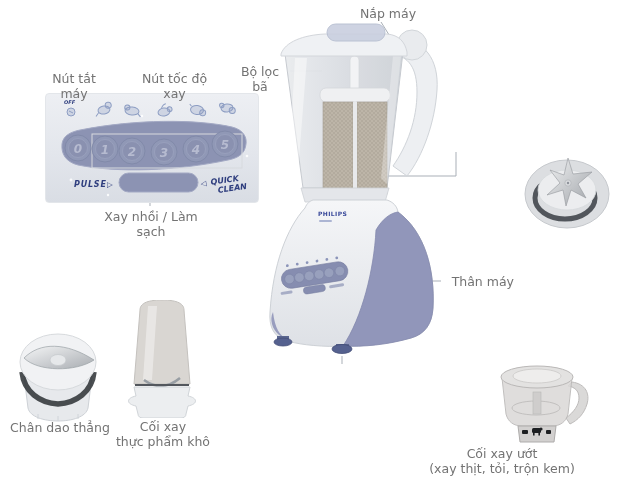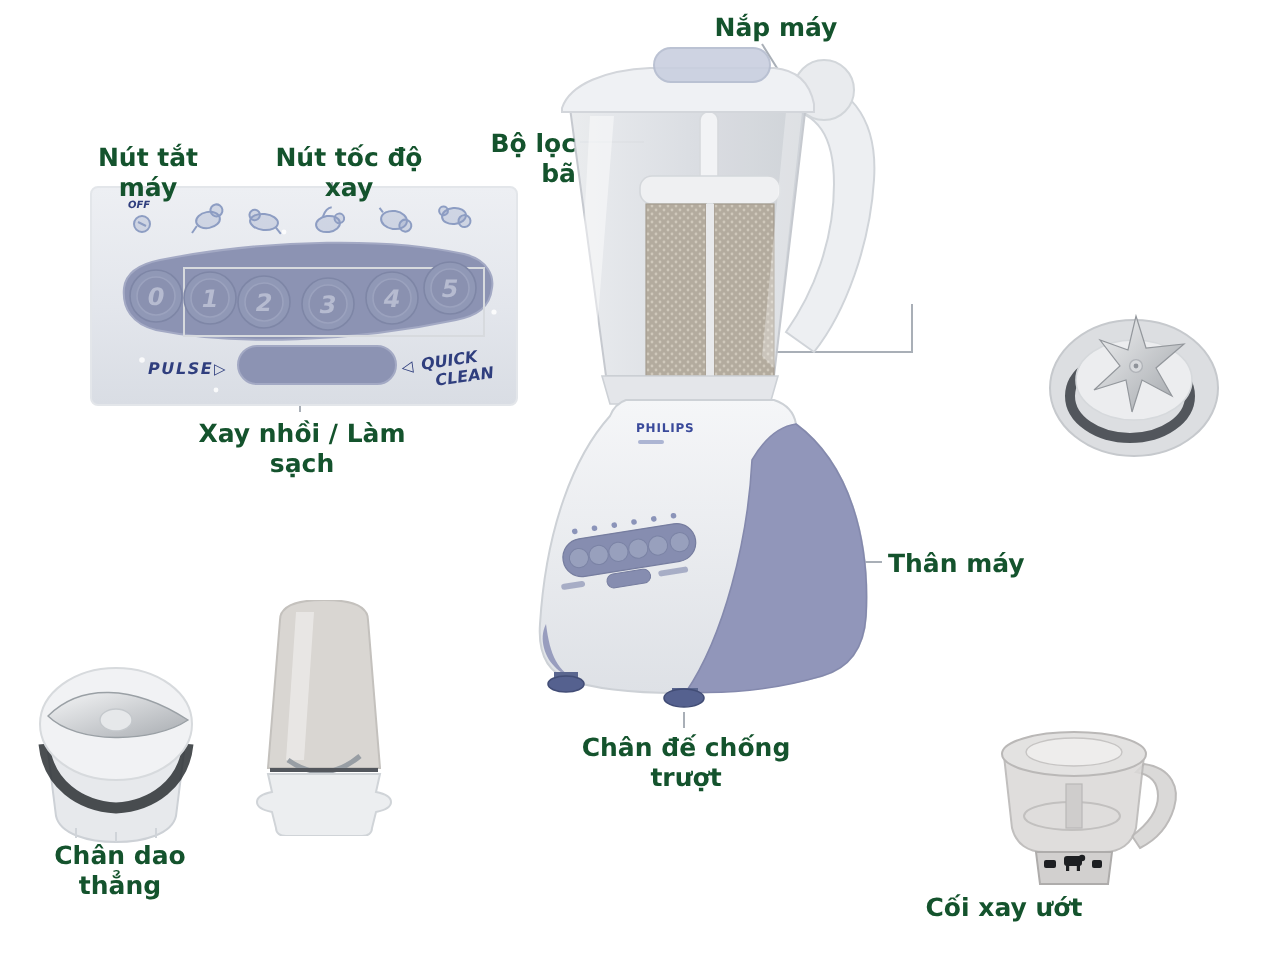--- a/index.html
+++ b/index.html
@@ -1,21 +1,21 @@
 <!DOCTYPE html>
 <html><head>
 <meta charset="utf-8">
 <style>
   html,body{margin:0;padding:0;}
   body{width:640px;height:480px;position:relative;overflow:hidden;background:#ffffff;
        font-family:"DejaVu Sans","Liberation Sans",sans-serif;}
   .stage{position:absolute;inset:0;}
-  .lbl{position:absolute;color:#14532d;font-size:12.5px;line-height:1.2;text-align:center;font-weight:bold;}
-  .lbl.right{text-align:right;}
-  .lbl.left{text-align:left;}
+  .lbl{position:absolute;color:#737373;font-size:12.5px;line-height:1.2;text-align:center;}
+  .lbl.right{text-align:center;}
+  .lbl.left{text-align:right;}
   .leader-svg{position:absolute;inset:0;pointer-events:none;}
   .art{position:absolute;}
   
   .panel{position:absolute;left:45px;top:93px;width:212px;height:108px;
          background:linear-gradient(180deg,#edeff3 0%,#e3e6ec 55%,#d9dde4 100%);
          border:1px solid #e3e6ea;border-radius:4px;}
   .panel svg{position:absolute;inset:0;}
 </style>
 </head>
 <body>
@@ -283,24 +283,26 @@
   <div class="lbl" style="left:38px;top:71px;width:72px">Nút tắt máy</div>
 
   <div class="lbl" style="left:92px;top:209px;width:118px">Xay nhồi / Làm sạch</div>
 
   <div class="lbl" style="left:132px;top:71px;width:85px">Nút tốc độ xay</div>
 
 
 
   <div class="lbl left" style="left:444px;top:274px;width:70px">Thân máy</div>
 
-  <div class="lbl" style="left:278px;top:366px;width:130px">Chân đế chống trượt</div>
 
   <div class="lbl" style="left:8px;top:420px;width:104px">Chân dao thẳng</div>
 
   <div class="lbl" style="left:98px;top:419px;width:130px">
+    <div>Cối xay</div>
+    <div>thực phẩm khô</div>
   </div>
 
   <div class="lbl" style="left:416px;top:446px;width:172px">
     <div>Cối xay ướt</div>
+    <div>(xay thịt, tỏi, trộn kem)</div>
   </div>
 
 </div>
 
 </body></html>

